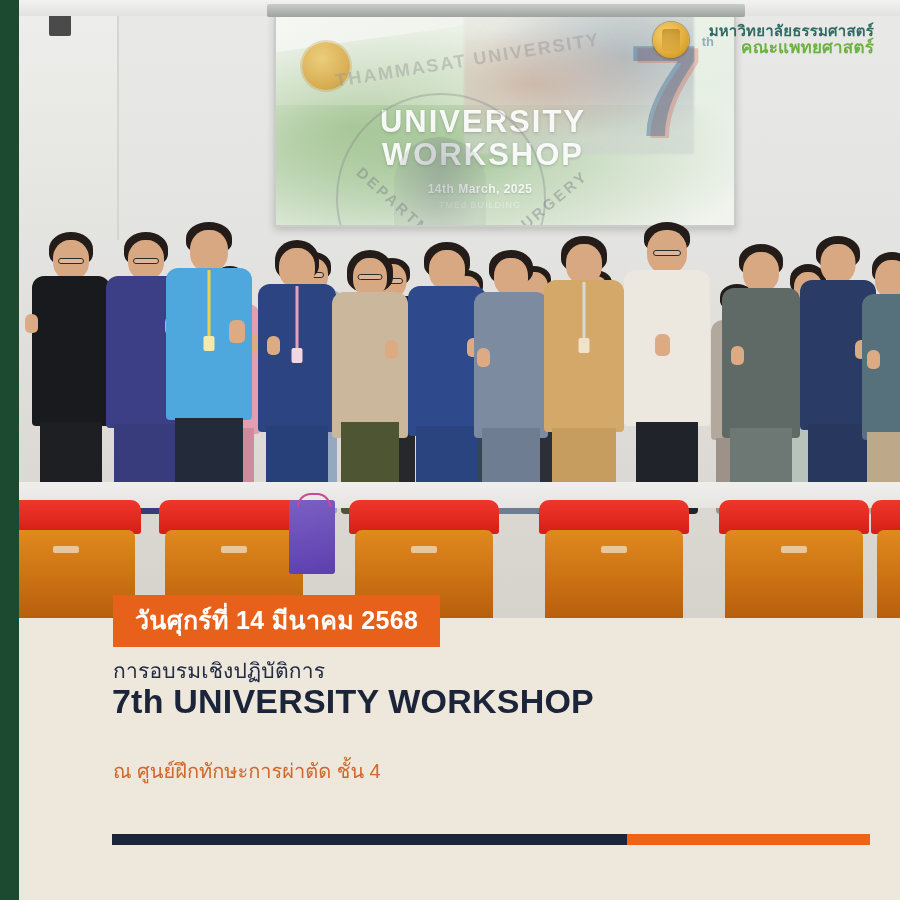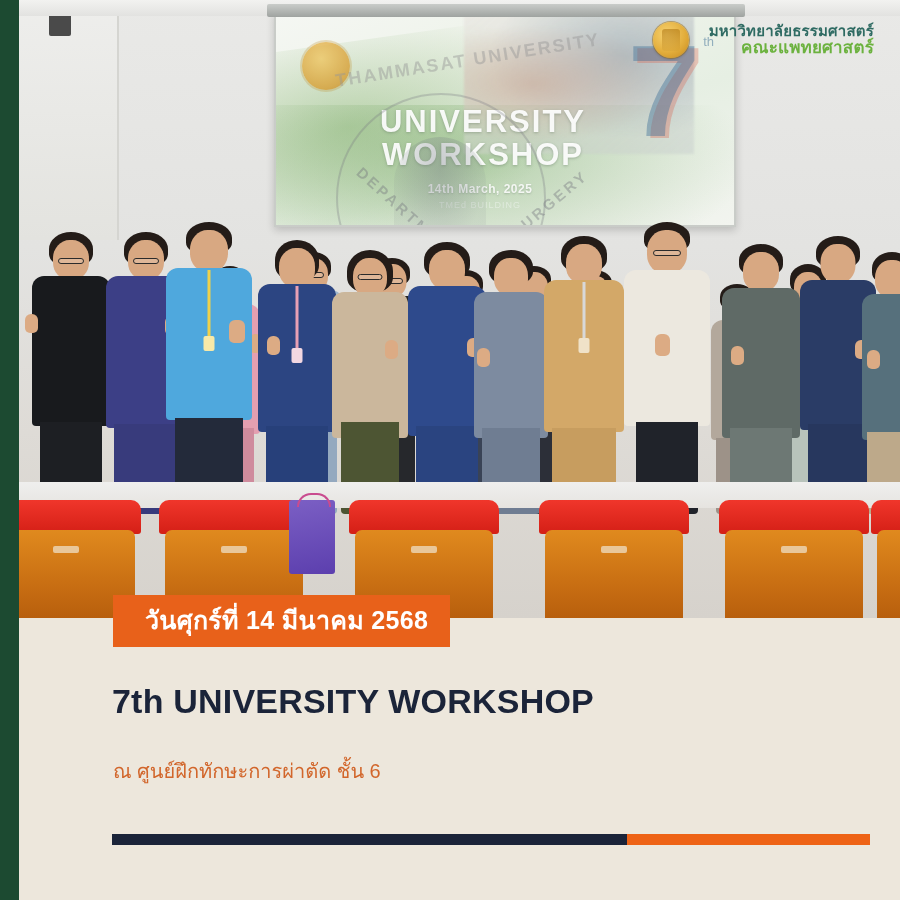--- a/index.html
+++ b/index.html
@@ -93,21 +93,21 @@
   }
   .screen-seven {
     position: absolute; right: 34px; top: 12px;
     font-size: 130px; font-weight: 700; line-height: 1;
     color: rgba(60,110,150,.42);
     text-shadow: 4px 2px 0 rgba(220,90,70,.30);
     font-family: "Liberation Sans", sans-serif;
   }
   .screen-seven-th {
     position: absolute; right: 20px; top: 20px;
-    font-size: 13px; color: rgba(60,110,150,.5); font-weight: 400;
+    font-size: 13px; color: rgba(60,110,150,.5); font-weight: 700;
   }
   .screen-title {
     position: absolute; left: 0; right: 44px; top: 92px;
     text-align: center;
     font-size: 31px; letter-spacing: 2px; font-weight: 700;
     color: rgba(255,255,255,.92);
     text-shadow: 0 1px 3px rgba(100,120,100,.45);
     line-height: 1.05;
   }
   .screen-title .l2 { display:block; }
@@ -260,21 +260,21 @@
   }
   .brand-line2 {
     font-size: 17px; font-weight: 700; letter-spacing: .2px;
     color: #6cb23f;
     text-align: right;
   }
 
   
   .date-badge {
     position: absolute; left: 113px; top: 595px;
-    padding: 5px 22px 7px 32px;
+    padding: 5px 22px 7px 22px;
     background: #E8611A;
     color: #ffffff;
     font-size: 25px; font-weight: 700;
     letter-spacing: .3px;
     z-index: 35;
     white-space: nowrap;
   }
 
   
   .info {
@@ -549,23 +549,24 @@
     <div class="brand-seal"></div>
     <div class="brand-text">
       <div class="brand-line1">มหาวิทยาลัยธรรมศาสตร์</div>
       <div class="brand-line2">คณะแพทยศาสตร์</div>
     </div>
   </div>
 
   <div class="date-badge">วันศุกร์ที่ 14 มีนาคม 2568</div>
 
   <div class="info">
+    <div class="kicker">การอบรมเชิงปฏิบัติการ</div>
     <div class="headline">7th UNIVERSITY WORKSHOP</div>
     <div class="venue">
-      <span>ณ ศูนย์ฝึกทักษะการผ่าตัด ชั้น 6</span>
+      <span>ณ ศูนย์ฝึกทักษะการผ่าตัด ชั้น 4</span>
     </div>
     <div class="divider">
       <div class="navy"></div>
       <div class="orange"></div>
     </div>
   </div>
 
 </div>
 
 </body></html>

